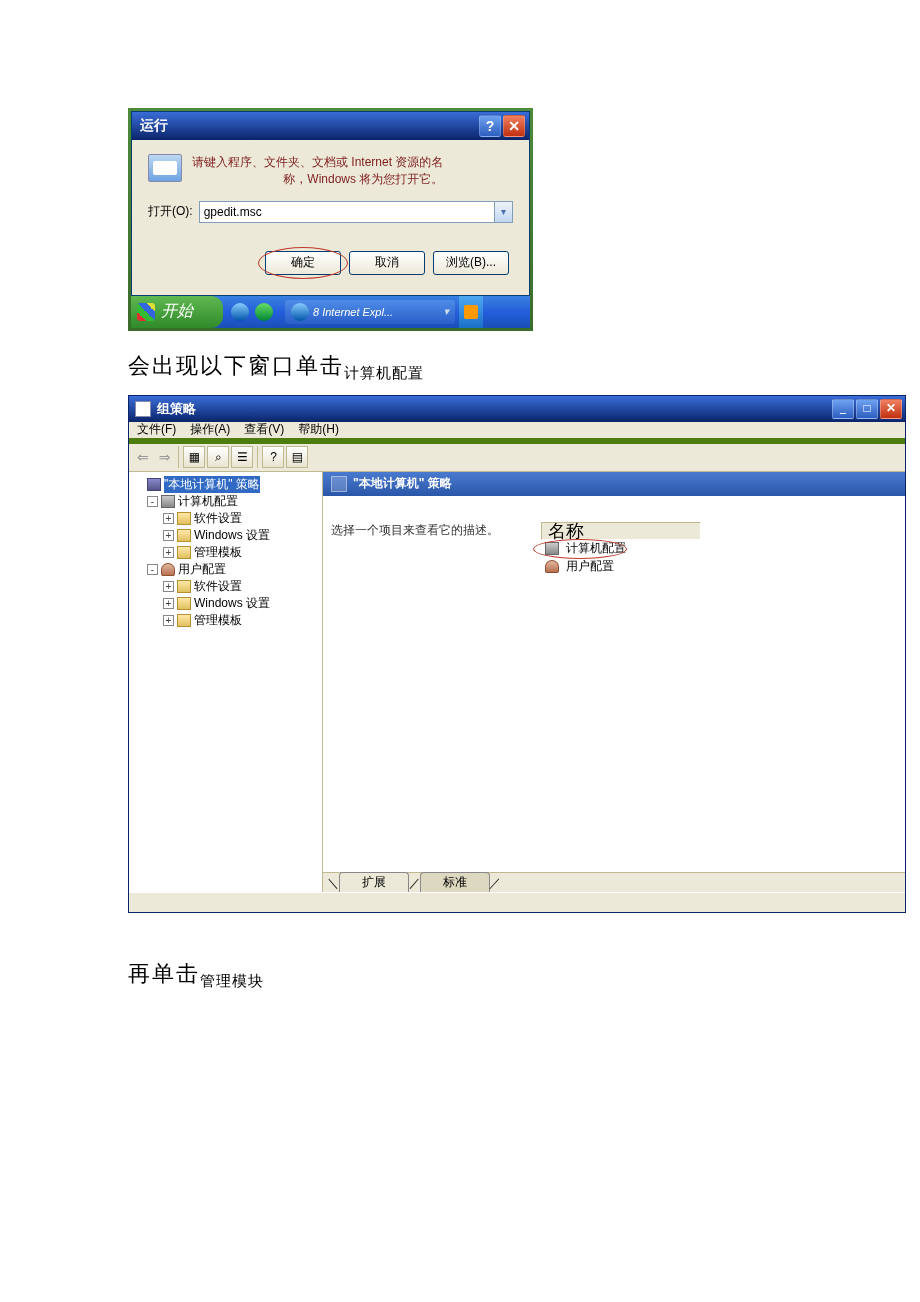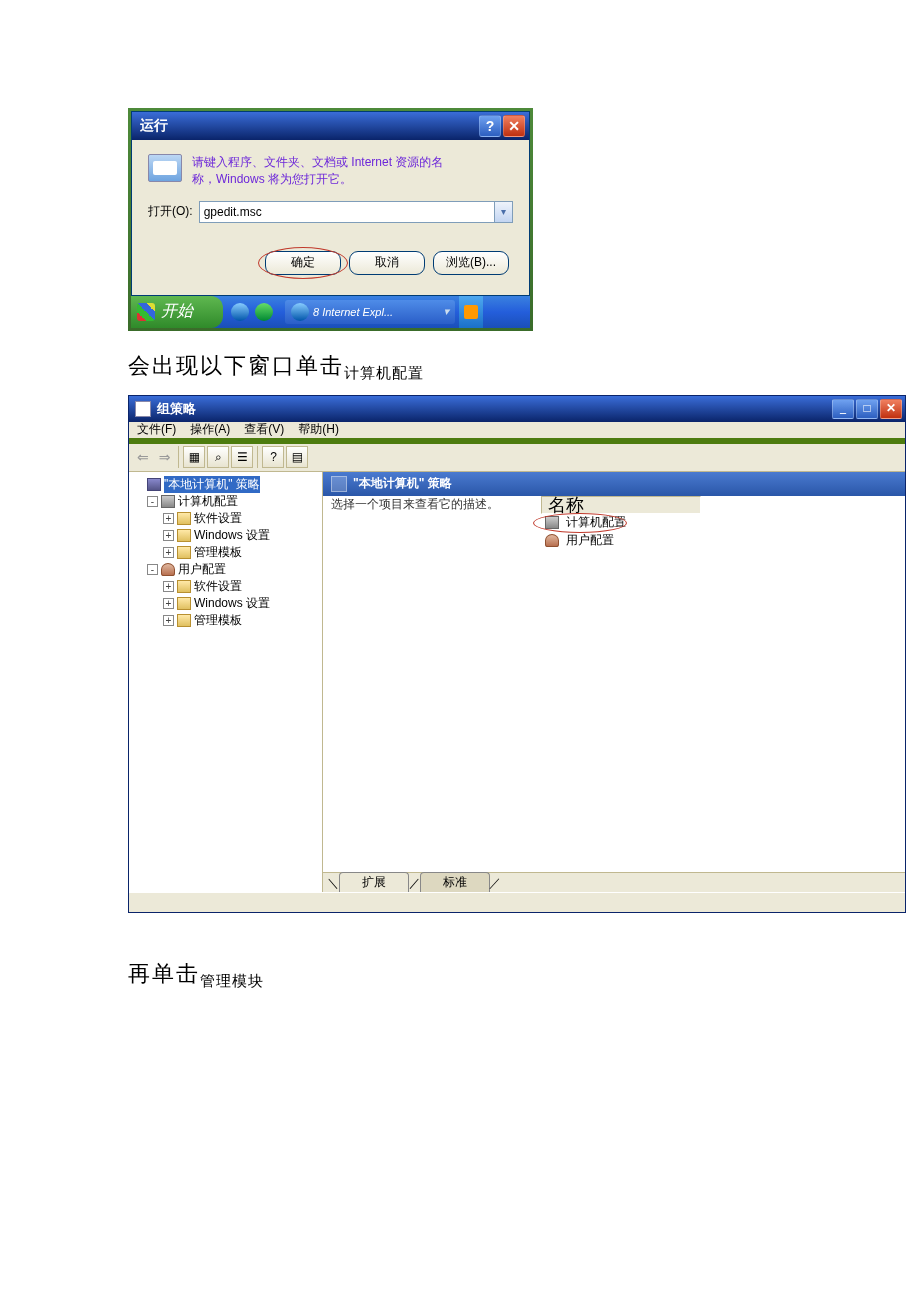--- a/index.html
+++ b/index.html
@@ -64,21 +64,22 @@
     content: "";
     position: absolute;
     left: 4px; top: 6px;
     width: 24px; height: 14px;
     background: #fff;
     border-radius: 2px;
   }
   .run-prompt {
     font-size: 12px;
     line-height: 1.4;
-    color: #6d28d9;
+    color: #7f1d1d;
+    text-align: right;
   }
   .run-row2 {
     margin-top: 13px;
     display: flex;
     align-items: center;
     gap: 6px;
   }
   .run-label { font-size: 12px; }
   .run-input-wrap {
     flex: 1;
@@ -107,21 +108,21 @@
     display: flex;
     justify-content: flex-end;
     gap: 8px;
     padding-right: 4px;
     padding-bottom: 10px;
   }
   .xp-btn {
     min-width: 76px;
     height: 24px;
     border: 1px solid #003c74;
-    border-radius: 9px;
+    border-radius: 3px;
     background: linear-gradient(#fff,#ece9d8);
     font-size: 12px;
     padding: 0 8px;
     display: flex; align-items:center; justify-content:center;
   }
   .ok-circle {
     position: relative;
   }
   .ok-circle::after {
     content: "";
@@ -282,21 +283,21 @@
   .gp-right-head{
     height:24px;
     background:linear-gradient(#4a7ad0,#2a56a8);
     color:#fff;
     display:flex;align-items:center;
     padding:0 8px;
     font-size:12px;font-weight:bold;
     gap:6px;
   }
   .gp-right-head .hico{width:16px;height:16px;background:#fff3;border:1px solid #fff6;}
-  .gp-right-body{flex:1;display:flex;padding:0 8px;gap:20px;}
+  .gp-right-body{flex:1;display:flex;padding:26px 8px;gap:20px;}
   .gp-desc{width:190px;font-size:12px;color:#333;}
   .gp-list{flex:1;}
   .gp-colhead{
     height:18px;background:#ece9d8;border:1px solid #c0b890;border-right-color:#fff;border-bottom-color:#fff;
     font-size:18px;padding:0 6px;display:flex;align-items:center;
     width:160px;
   }
   .gp-li{
     display:flex;align-items:center;height:18px;font-size:12px;gap:4px;padding-left:4px;
   }

